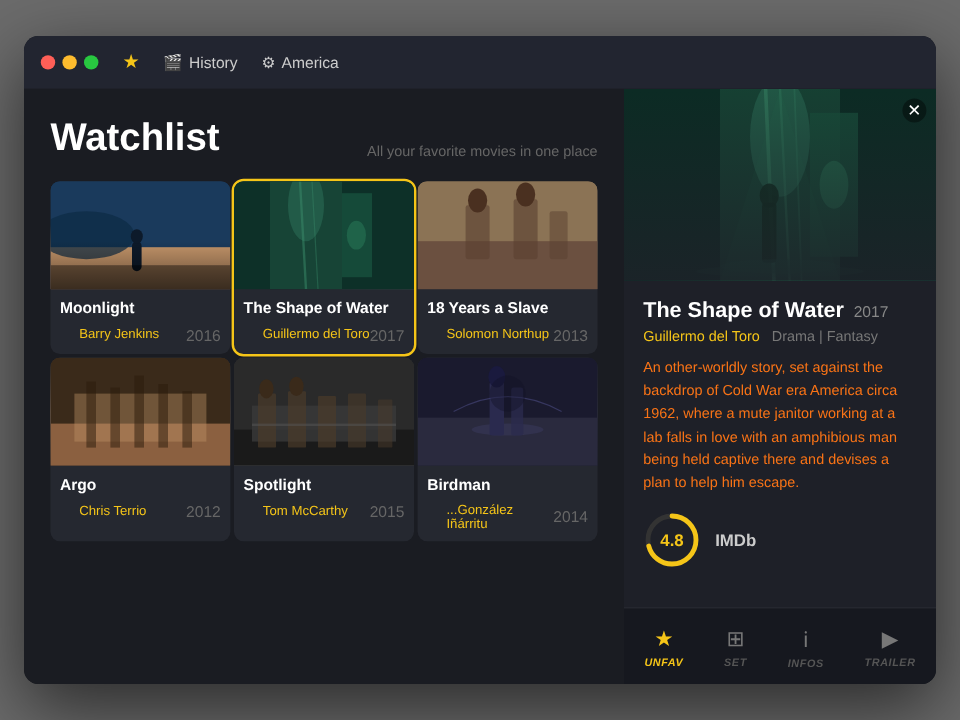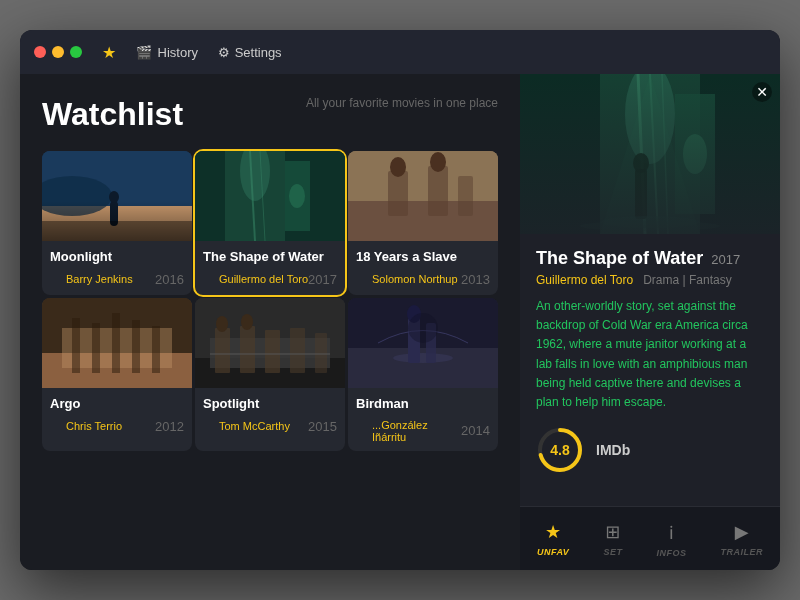--- a/index.html
+++ b/index.html
@@ -77,21 +77,21 @@
 
     
     .watchlist-panel {
       flex: 0 0 500px;
       padding: 22px 22px 0 22px;
       overflow: hidden;
       background: #1a1c22;
     }
     .watchlist-header {
       display: flex;
-      align-items: flex-start;
+      align-items: flex-end;
       justify-content: space-between;
       margin-bottom: 18px;
     }
     .watchlist-title {
       font-size: 32px;
       font-weight: 700;
       color: #fff;
     }
     .watchlist-subtitle {
       font-size: 12px;
@@ -244,21 +244,21 @@
     .detail-director {
       font-size: 12px;
       color: #f5c518;
     }
     .detail-genre {
       font-size: 12px;
       color: #777;
     }
     .detail-description {
       font-size: 12px;
-      color: #22c55e;
+      color: #f97316;
       line-height: 1.6;
       margin-bottom: 14px;
     }
 
     
     .rating-row {
       display: flex;
       align-items: center;
       gap: 12px;
       margin-bottom: 14px;
@@ -332,21 +332,21 @@
       <div class="traffic-light tl-green"></div>
     </div>
     <span class="star-icon-title">★</span>
     <div class="nav-items">
       <div class="nav-item">
         <span class="nav-icon">🎬</span>
         <span>History</span>
       </div>
       <div class="nav-item">
         <span class="nav-icon">⚙</span>
-        <span>Settings</span>
+        <span>America</span>
       </div>
     </div>
   </div>
 
   <div class="main-content">
 
     <div class="watchlist-panel">
       <div class="watchlist-header">
         <h1 class="watchlist-title">Watchlist</h1>
         <span class="watchlist-subtitle">All your favorite movies in one place</span>

